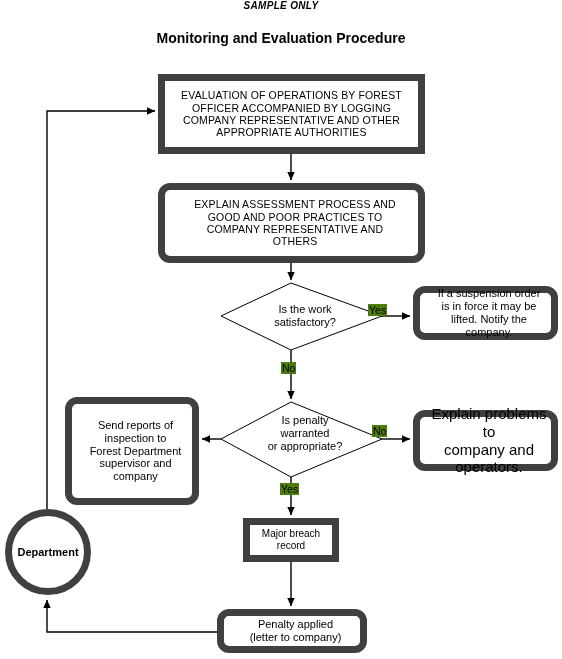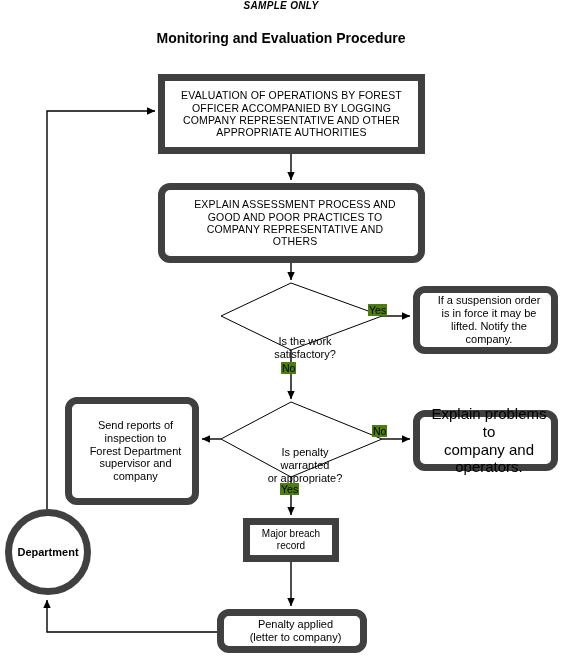--- a/index.html
+++ b/index.html
@@ -66,21 +66,21 @@
     left: 158px; top: 74px; width: 267px; height: 80px;
     font-size: 10.5px;
     letter-spacing: 0.15px;
   }
   #node-explain-assessment {
     left: 158px; top: 183px; width: 267px; height: 80px;
     font-size: 10.5px;
     letter-spacing: 0.15px;
   }
   #node-suspension {
-    left: 413px; top: 286px; width: 145px; height: 68px;
+    left: 413px; top: 286px; width: 145px; height: 54px;
     font-size: 11px;
   }
   #node-send-reports {
     left: 65px; top: 397px; width: 134px; height: 108px;
     font-size: 11px;
   }
   #node-explain-problems {
     left: 413px; top: 410px; width: 145px; height: 61px;
     font-size: 15px;
   }
@@ -98,21 +98,20 @@
     font-weight: bold;
   }
 
   .diamond-label {
     position: absolute;
     text-align: center;
     font-size: 11px;
     line-height: 1.18;
     white-space: pre-line;
     pointer-events: none;
-    margin-top: 32px;
   }
   #label-work-satisfactory {
     left: 228px; top: 303px; width: 154px;
   }
   #label-penalty-warranted {
     left: 225px; top: 414px; width: 160px;
   }
 
   .edge-label {
     position: absolute;

